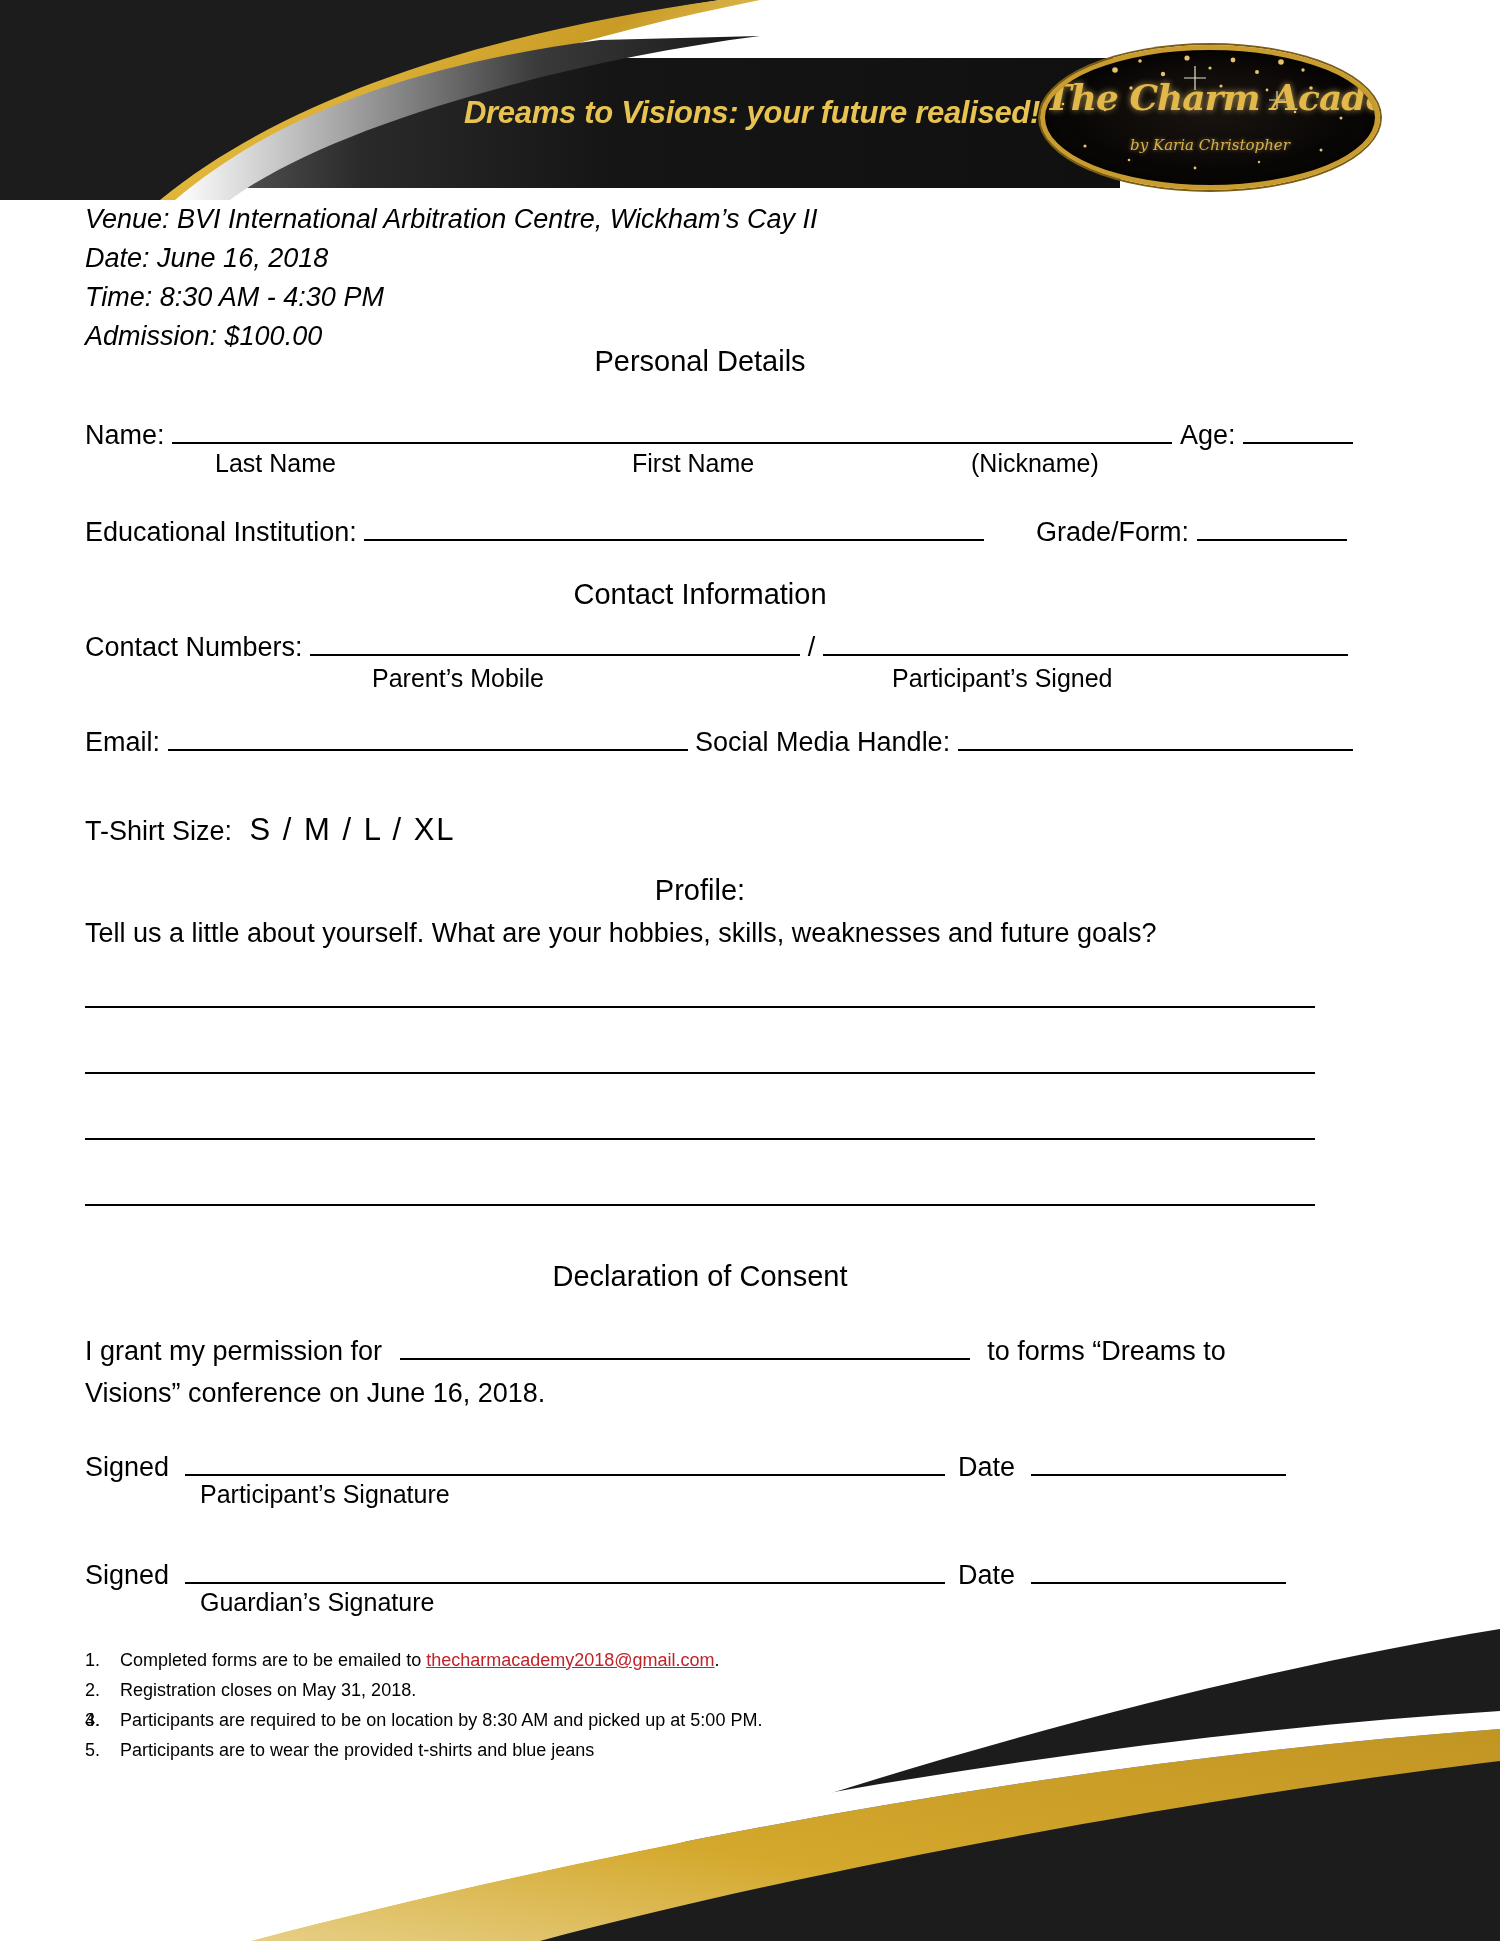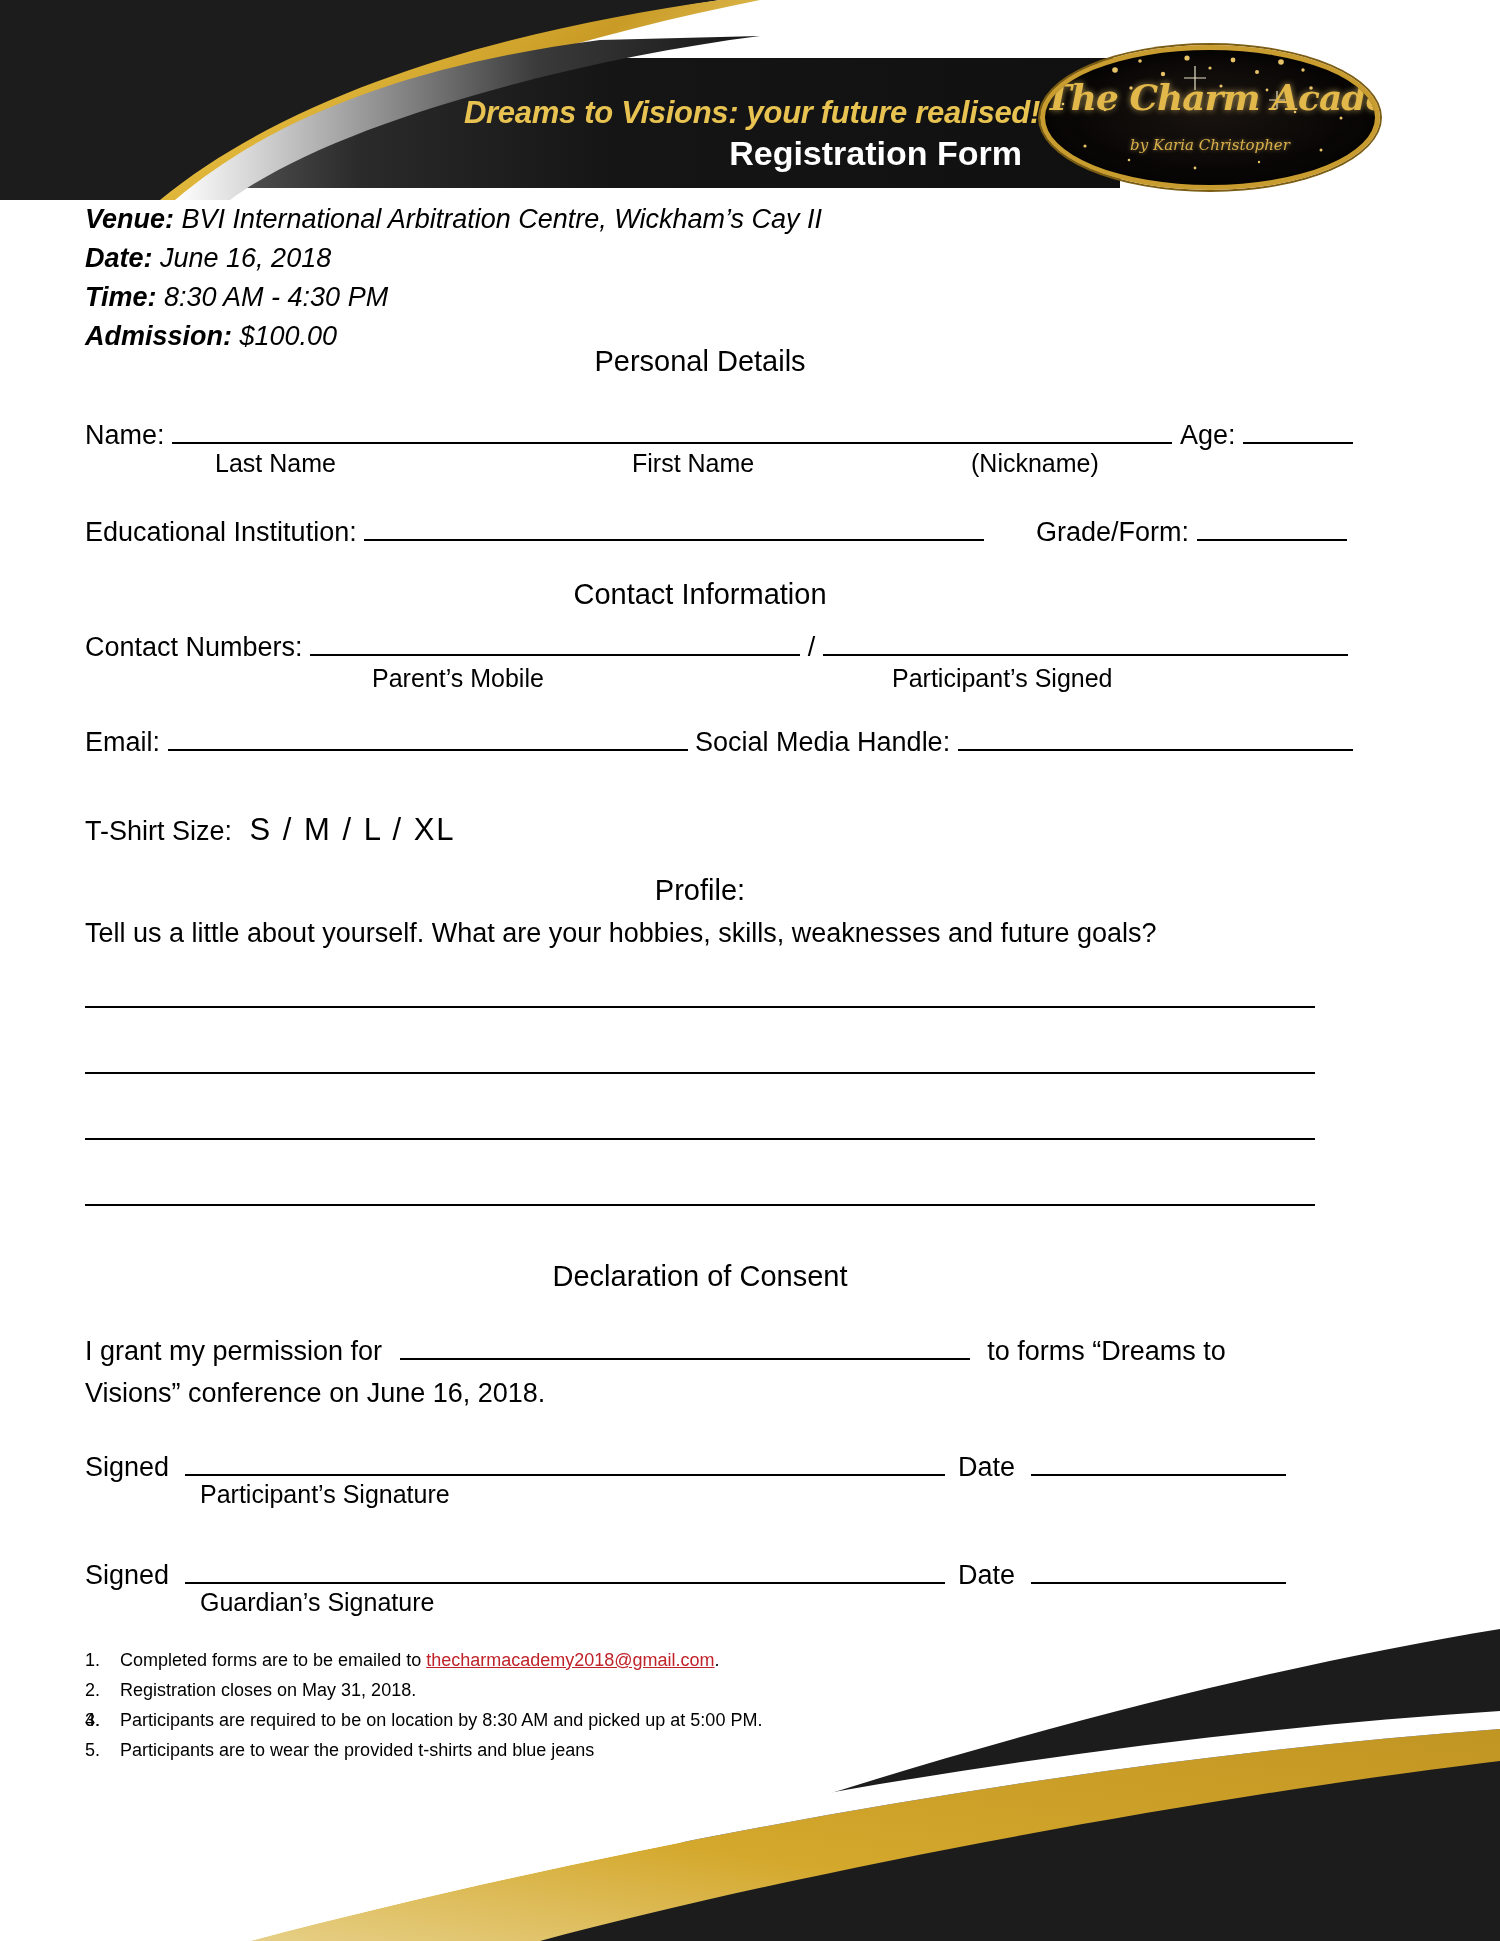--- a/index.html
+++ b/index.html
@@ -56,21 +56,21 @@
     position:absolute;left:0;top:86px;width:330px;text-align:center;
     font-family:"DejaVu Serif", serif;
     font-style:italic;font-size:15px;color:#d9b04a;
     letter-spacing:0px;
     text-shadow:0 0 4px rgba(255,220,120,.5);
     white-space:nowrap;
   }
 
   
   .evt{position:absolute;left:85px;font-size:27px;white-space:nowrap;font-style:italic;}
-  .evt b{font-weight:bold;font-style:italic;}
+  .evt b{font-weight:normal;font-style:italic;}
   .evt .val{font-weight:normal;font-style:italic;}
 
   .sec-head{
     position:absolute;left:0;width:1400px;text-align:center;
     font-weight:normal;font-size:29px;
   }
   .row{position:absolute;font-size:27px;white-space:nowrap;}
   .lbl{display:inline-block;vertical-align:baseline;}
   .fill{
     display:inline-block;vertical-align:baseline;
@@ -130,21 +130,20 @@
 
       <path d="M720,0 L760,0 C560,40 330,110 215,200 L160,200 C300,85 520,28 720,0 Z" fill="url(#goldGrad)"></path>
 
       <path d="M760,0 C570,42 330,115 220,200 L1115,200 L1115,90 C1010,58 880,20 760,0 Z" fill="none"></path>
       <path d="M175,200 C300,95 540,33 780,5 L1118,5 L1118,200 Z" fill="url(#greyGrad)" opacity="0.0"></path>
 
       <path d="M195,200 C285,120 420,78 560,58 L1120,58 L1120,188 L205,188 Z" fill="url(#barGrad)"></path>
       <path d="M175,200 C280,110 430,62 600,40 L760,36 C570,60 330,125 230,200 Z" fill="url(#greyGrad)"></path>
     </svg>
     <div class="hdr-tagline">Dreams to Visions: your future realised!</div>
-    <div class="hdr-title">Registration Form</div>
 
     <div class="logo">
       <div class="logo-oval">
         <svg class="logo-sparkles" viewBox="0 0 330 135">
           <g fill="#e6c268">
             <circle cx="26" cy="16" r="2.2"></circle>
               <circle cx="48" cy="9" r="1.5"></circle>
               <circle cx="70" cy="20" r="2.8"></circle>
             <circle cx="95" cy="11" r="1.8"></circle>
               <circle cx="118" cy="24" r="2.2"></circle>

